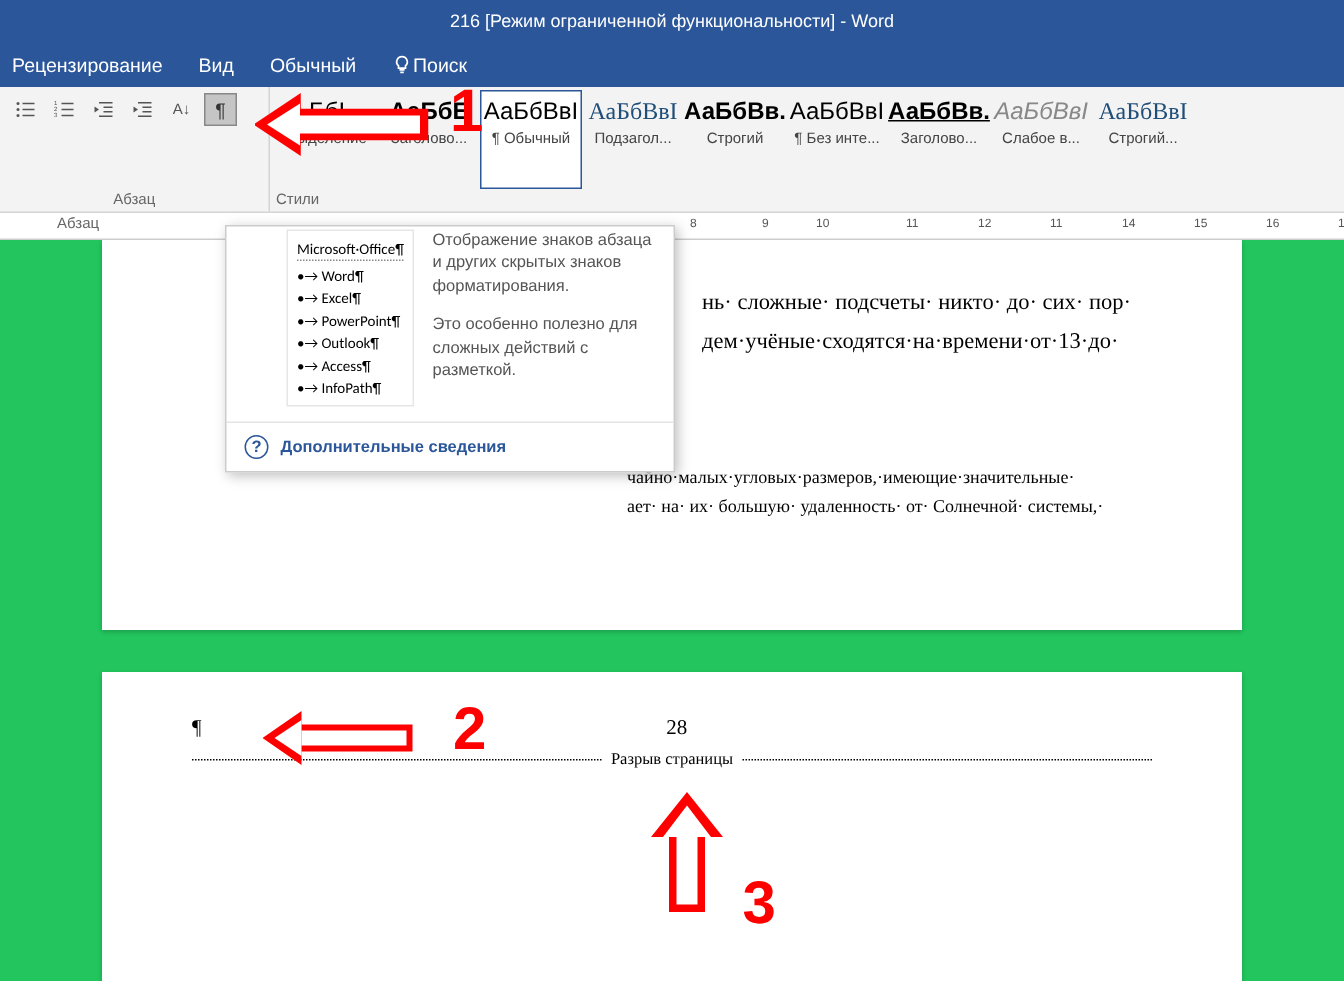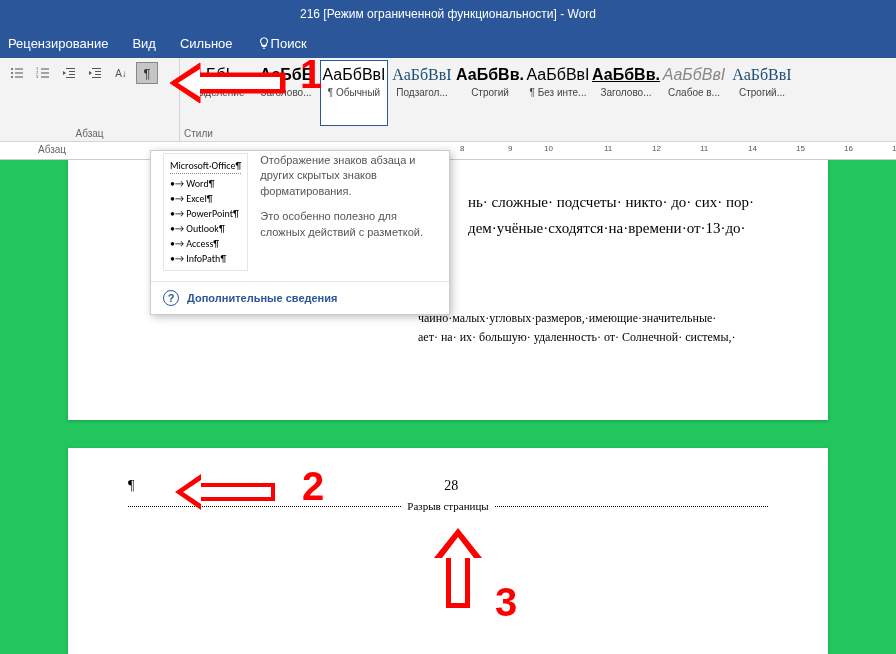--- a/index.html
+++ b/index.html
@@ -33,21 +33,21 @@
   .doc-area { background: #22c55e; padding: 0; position: relative; height: calc(654px - 28px - 30px - 84px - 18px); overflow: hidden; }
   .page { background: #fff; margin: 0 auto 28px; width: 760px; min-height: 260px; padding: 30px 60px 20px; box-shadow: 0 1px 3px rgba(0,0,0,0.2); position: relative; }
   .page2 { min-height: 340px; }
   
   .doc-text { font-family: "Times New Roman", serif; font-size: 15px; line-height: 1.7; color: #000; text-align: justify;}
   .doc-text-small { font-family: "Times New Roman", serif; font-size: 12px; line-height: 1.6; color: #000; text-align: justify;}
   
   .tooltip { position: absolute; top: 150px; left: 150px; width: 300px; background: #fff; border: 1px solid #ccc; box-shadow: 2px 2px 8px rgba(0,0,0,0.25); z-index: 30; font-size: 11px; }
   .tooltip-header { padding: 8px 12px 6px; font-weight: bold; color: #444; }
   .tooltip-body { display: flex; padding: 2px 12px 10px; gap: 12px; }
-  .tooltip-list { border: 1px solid #e6e6e6; background: #fff; padding: 4px 6px; font-family: Calibri, sans-serif; font-size: 10px; line-height: 1.5; max-width: 100px; }
+  .tooltip-list { border: 1px solid #e6e6e6; background: #fff; padding: 4px 6px; font-family: Calibri, sans-serif; font-size: 10px; line-height: 1.5; max-width: 100px; margin-left: 28px; }
   .tooltip-desc { color: #555; line-height: 1.4; flex: 1; }
   .tooltip-footer { border-top: 1px solid #e4e4e4; padding: 8px 12px; display: flex; align-items: center; gap: 8px; color: #2b579a; font-weight: 600; cursor: pointer; }
   .help-circle { width: 16px; height: 16px; border: 1.5px solid #2b579a; border-radius: 50%; display: flex; align-items: center; justify-content: center; font-size: 11px; font-weight: bold; }
   
   .anno { position: absolute; z-index: 50; pointer-events: none; }
   .anno-num { font-family: Arial, sans-serif; font-weight: 900; color: #ff0000; }
   
   .pilcrow-mark { font-family: "Times New Roman", serif; font-size: 14px; color: #000; }
   .page-num { font-family: "Times New Roman", serif; font-size: 14px; color: #000; text-align: center; }
   .page-break-line { display: flex; align-items: center; font-family: "Times New Roman", serif; font-size: 11px; color: #000; margin-top: 6px;}
@@ -62,21 +62,21 @@
 </head>
 <body>
 
 <div class="titlebar">
   <span>216 [Режим ограниченной функциональности]  -  Word</span>
 </div>
 
 <div class="menubar">
   <span class="menubar-item">Рецензирование</span>
   <span class="menubar-item">Вид</span>
-  <span class="menubar-item">Сильное</span>
+  <span class="menubar-item">Обычный</span>
   <span class="search-wrap">
     <svg class="search-icon-svg" viewBox="0 0 24 24" fill="none" stroke="#fff" stroke-width="2">
         <path d="M9 18h6M10 21h4M12 3a6 6 0 00-4 10.5V16h8v-2.5A6 6 0 0012 3z"></path>
       </svg>
     <span>Поиск</span>
   </span>
 </div>
 
 <div class="ribbon">
   <div class="ribbon-group" style="width:180px;">

